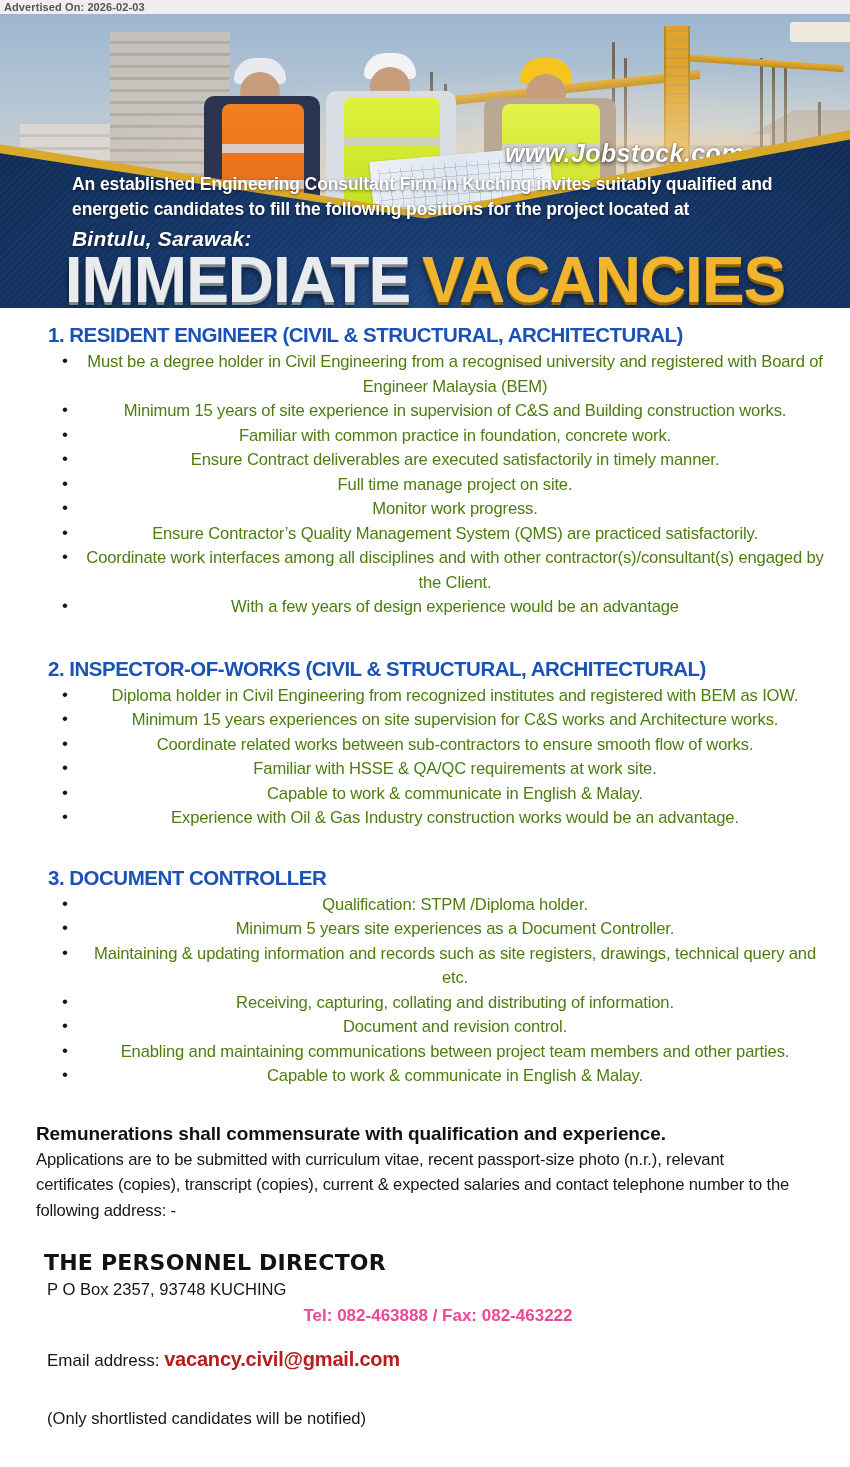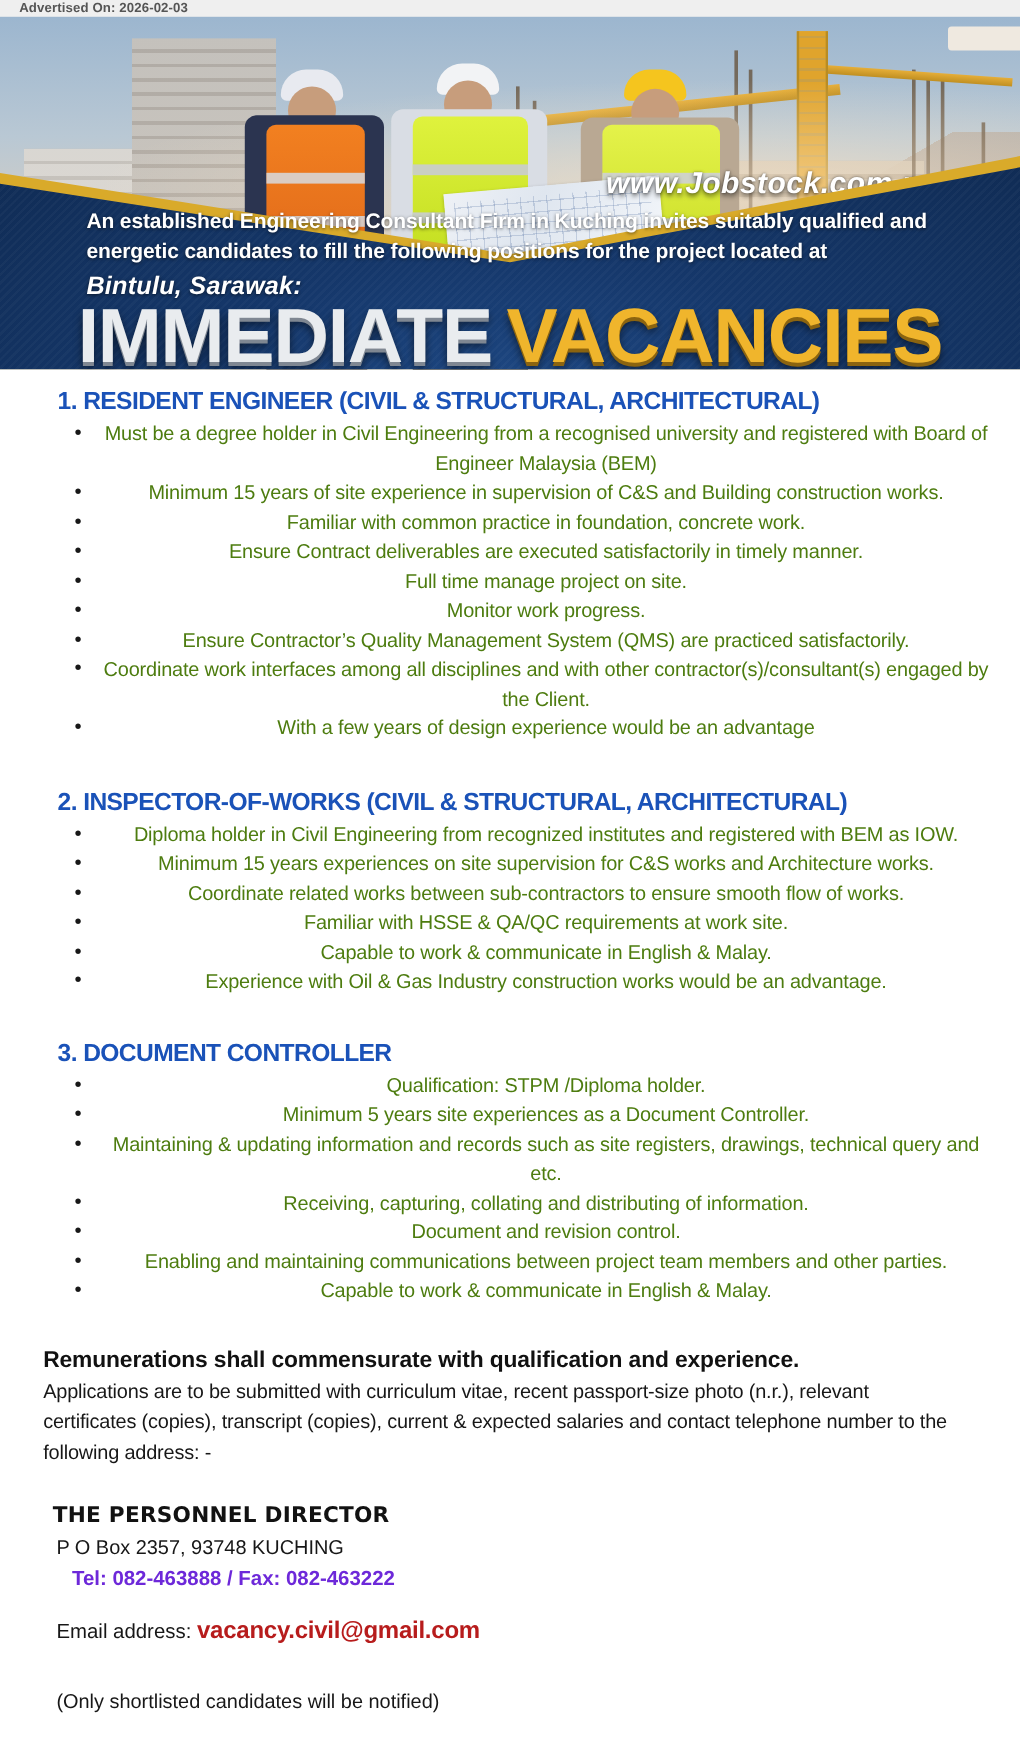--- a/index.html
+++ b/index.html
@@ -13,21 +13,21 @@
     overflow: hidden;
     position: relative;
   }
 
   
   .ad-bar {
     height: 14px;
     background: #efefef;
     display: flex;
     align-items: center;
-    padding-left: 16px;
+    padding-left: 4px;
   }
   .ad-bar-text {
     font-size: 11px;
     font-weight: bold;
     color: #555555;
     letter-spacing: .1px;
     line-height: 11px;
     white-space: nowrap;
   }
 
@@ -234,28 +234,28 @@
     line-height: 26px; letter-spacing: -.1px;
   }
   .applications {
     font-size: 16.6px; line-height: 25.5px; color:#171717; letter-spacing:-.15px;
     max-width: 760px;
   }
 
   .contact { margin: 26px 0 0 22px; }
   .personnel {
     font-family: "DejaVu Sans", sans-serif;
-    font-size: 18px; font-weight: bold; color:#121212;
+    font-size: 22px; font-weight: bold; color:#121212;
     letter-spacing: .2px; line-height: 28px;
   }
   .po-box {
     font-size: 16.6px; color:#171717; line-height: 25px; margin-left: 3px;
   }
   .tel {
-    font-size: 17px; font-weight: bold; color:#6d28d9; line-height: 27px; margin-left: 16px;
+    font-size: 17px; font-weight: bold; color:#ec4899; line-height: 27px; margin-left: 4px; text-align: center;
   }
   .email-row {
     margin: 14px 0 0 3px; font-size: 17px; color:#171717; line-height: 32px;
     white-space: nowrap;
   }
   .email-addr {
     color:#b71c1c; font-weight: bold; font-size: 20px; letter-spacing: -.2px;
   }
   .shortlist {
     margin: 30px 0 0 3px; font-size: 16.6px; color:#171717; line-height: 24px;

